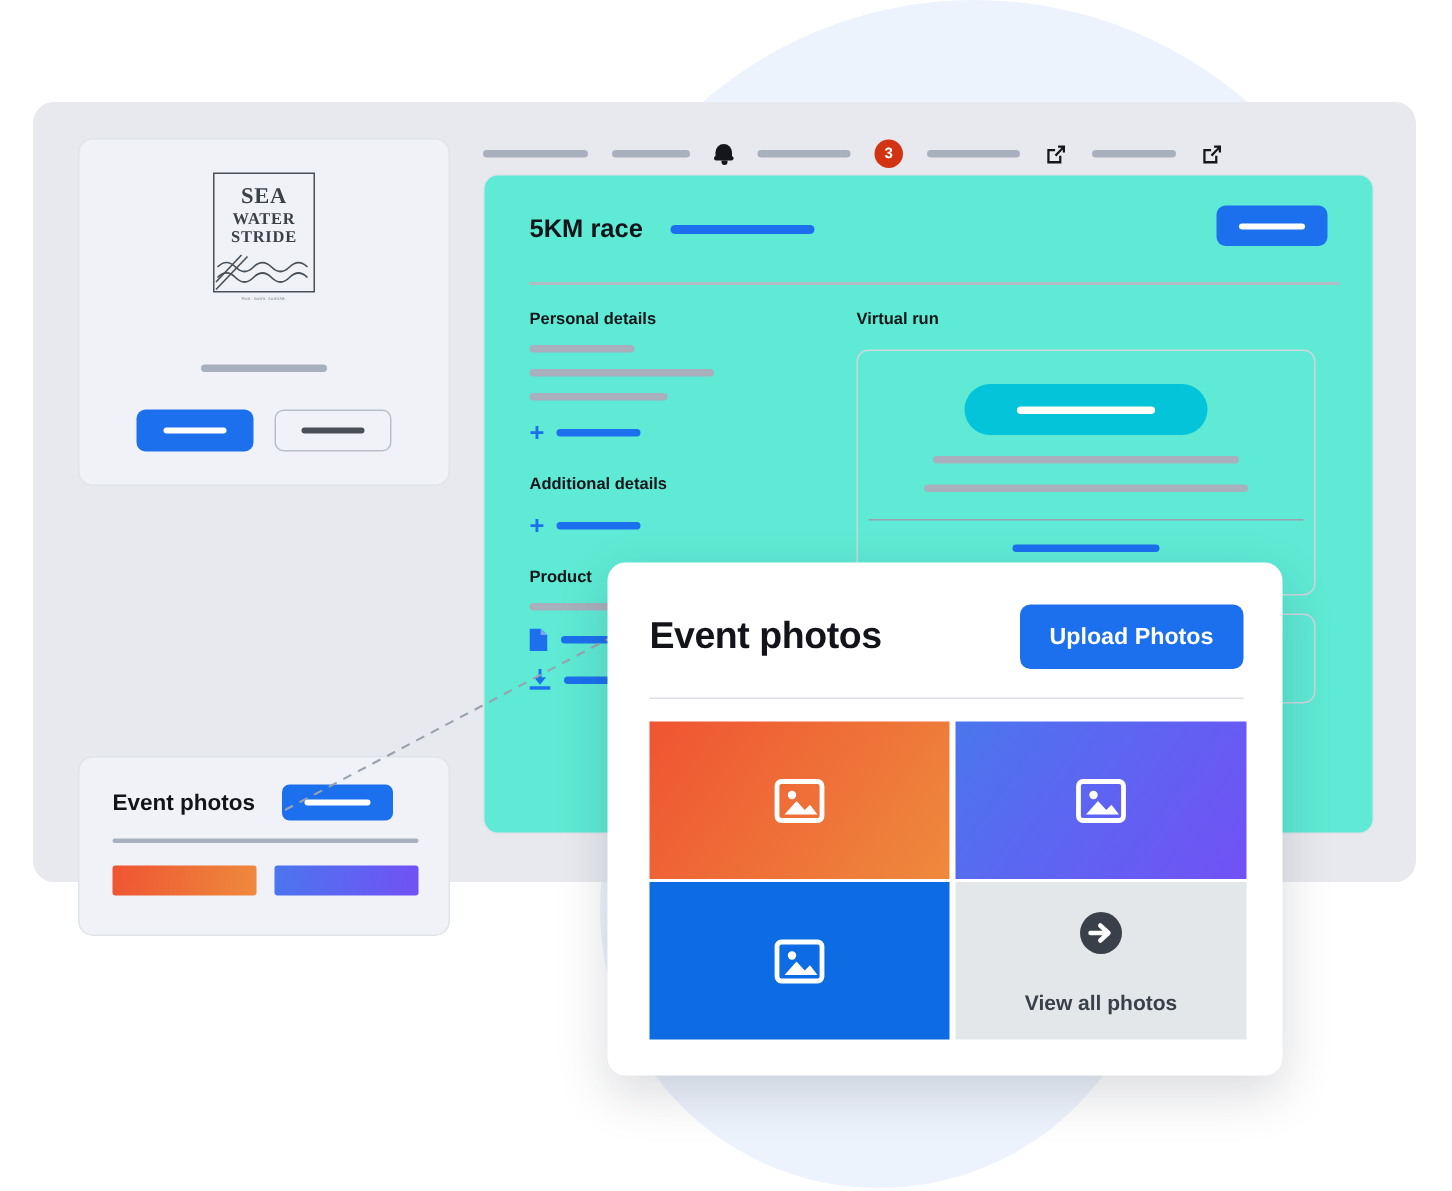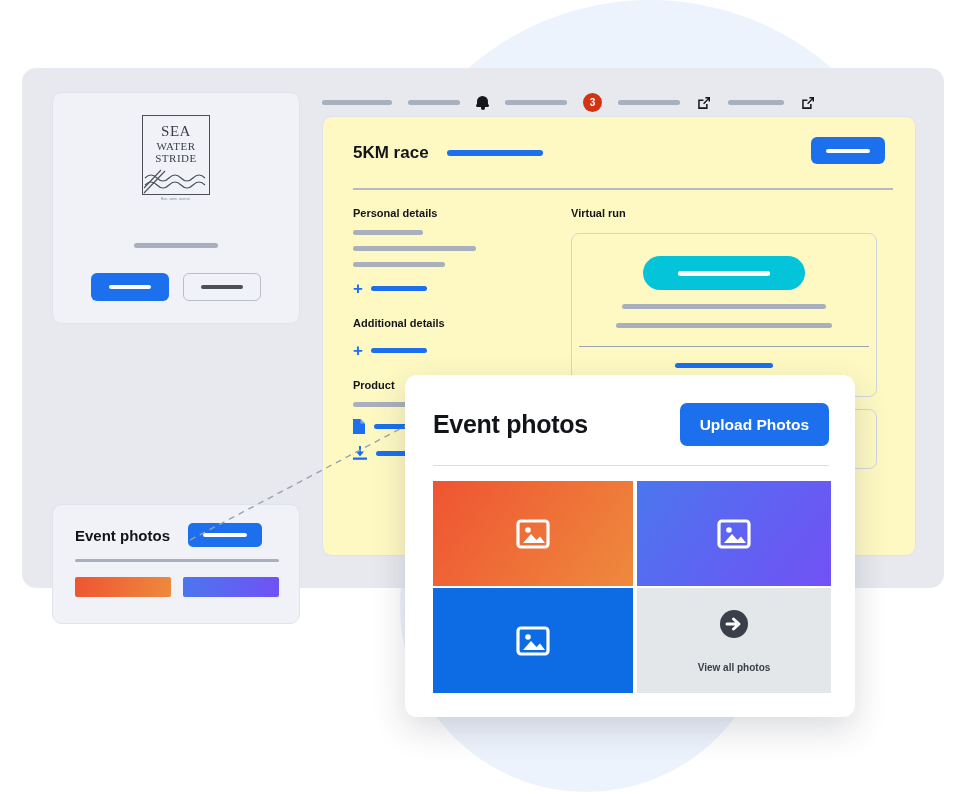--- a/index.html
+++ b/index.html
@@ -84,20 +84,21 @@
 
   .logo-box {
     position: absolute; left: 50%; top: 22px; transform: translateX(-50%);
     width: 68px; height: 80px;
     border: 1.4px solid #4a4f58;
     display: flex; flex-direction: column;
     align-items: center; justify-content: flex-start;
     padding-top: 7px;
     background: #f0f2f7;
     overflow: hidden;
+    font-weight: bold;
   }
   .logo-line {
     font-family: "Liberation Serif", serif;
     color: #3c4048; letter-spacing: .5px; line-height: 1.12;
   }
   .logo-l1 { font-size: 15px; }
   .logo-l2 { font-size: 11px; }
   .logo-l3 { font-size: 11px; }
   .logo-waves { position: absolute; left: 0; bottom: 0; width: 68px; height: 28px; }
   .logo-caption {
@@ -152,21 +153,21 @@
     display: flex; align-items: center; justify-content: center;
   }
   .mini-btn .inner { width: 44px; height: 4px; border-radius: 2px; background: #fff; }
   .mini-thumbs { position: absolute; left: 22px; top: 72px; display: flex; gap: 12px; }
   .mini-thumb { width: 96px; height: 20px; border-radius: 2px; }
 
   
   .main-panel {
     position: absolute; left: 300px; top: 48px;
     width: 594px; height: 440px;
-    background: #fef9c3; border: 1px solid #dfe3ea; border-radius: 10px;
+    background: #5eead4; border: 1px solid #dfe3ea; border-radius: 10px;
   }
   .main-title-row { position: absolute; left: 30px; top: 26px;
                     display: flex; align-items: center; gap: 18px; }
   .main-title { font-size: 17px; font-weight: bold; color: #12141a; }
   .title-bar { width: 96px; height: 6px; border-radius: 3px; background: #1c70ee; }
   .main-cta {
     position: absolute; right: 30px; top: 20px;
     width: 74px; height: 27px; border-radius: 6px; background: #1c70ee;
     display: flex; align-items: center; justify-content: center;
   }
@@ -229,21 +230,21 @@
     position: absolute; left: 28px; top: 106px;
     width: 396px; display: grid;
     grid-template-columns: 200px 194px; grid-template-rows: 105px 105px;
     gap: 2px 4px;
   }
   .tile { display: flex; flex-direction: column; align-items: center; justify-content: center; }
   .tile-1 { background: linear-gradient(125deg, #ef5432 0%, #ee8a3d 100%); }
   .tile-2 { background: linear-gradient(125deg, #4b76ee 0%, #7251f5 100%); }
   .tile-3 { background: #0d6ce4; }
   .tile-4 { background: #e4e7ea; }
-  .view-label { font-size: 10px; font-weight: bold; color: #3a4049; margin-top: 22px; }
+  .view-label { font-size: 14px; font-weight: bold; color: #3a4049; margin-top: 22px; }
 </style>
 </head>
 <body>
 
 <div id="stage">
 
   <div class="blob-top"></div>
   <div class="blob-bottom"></div>
 
   <div class="window">

